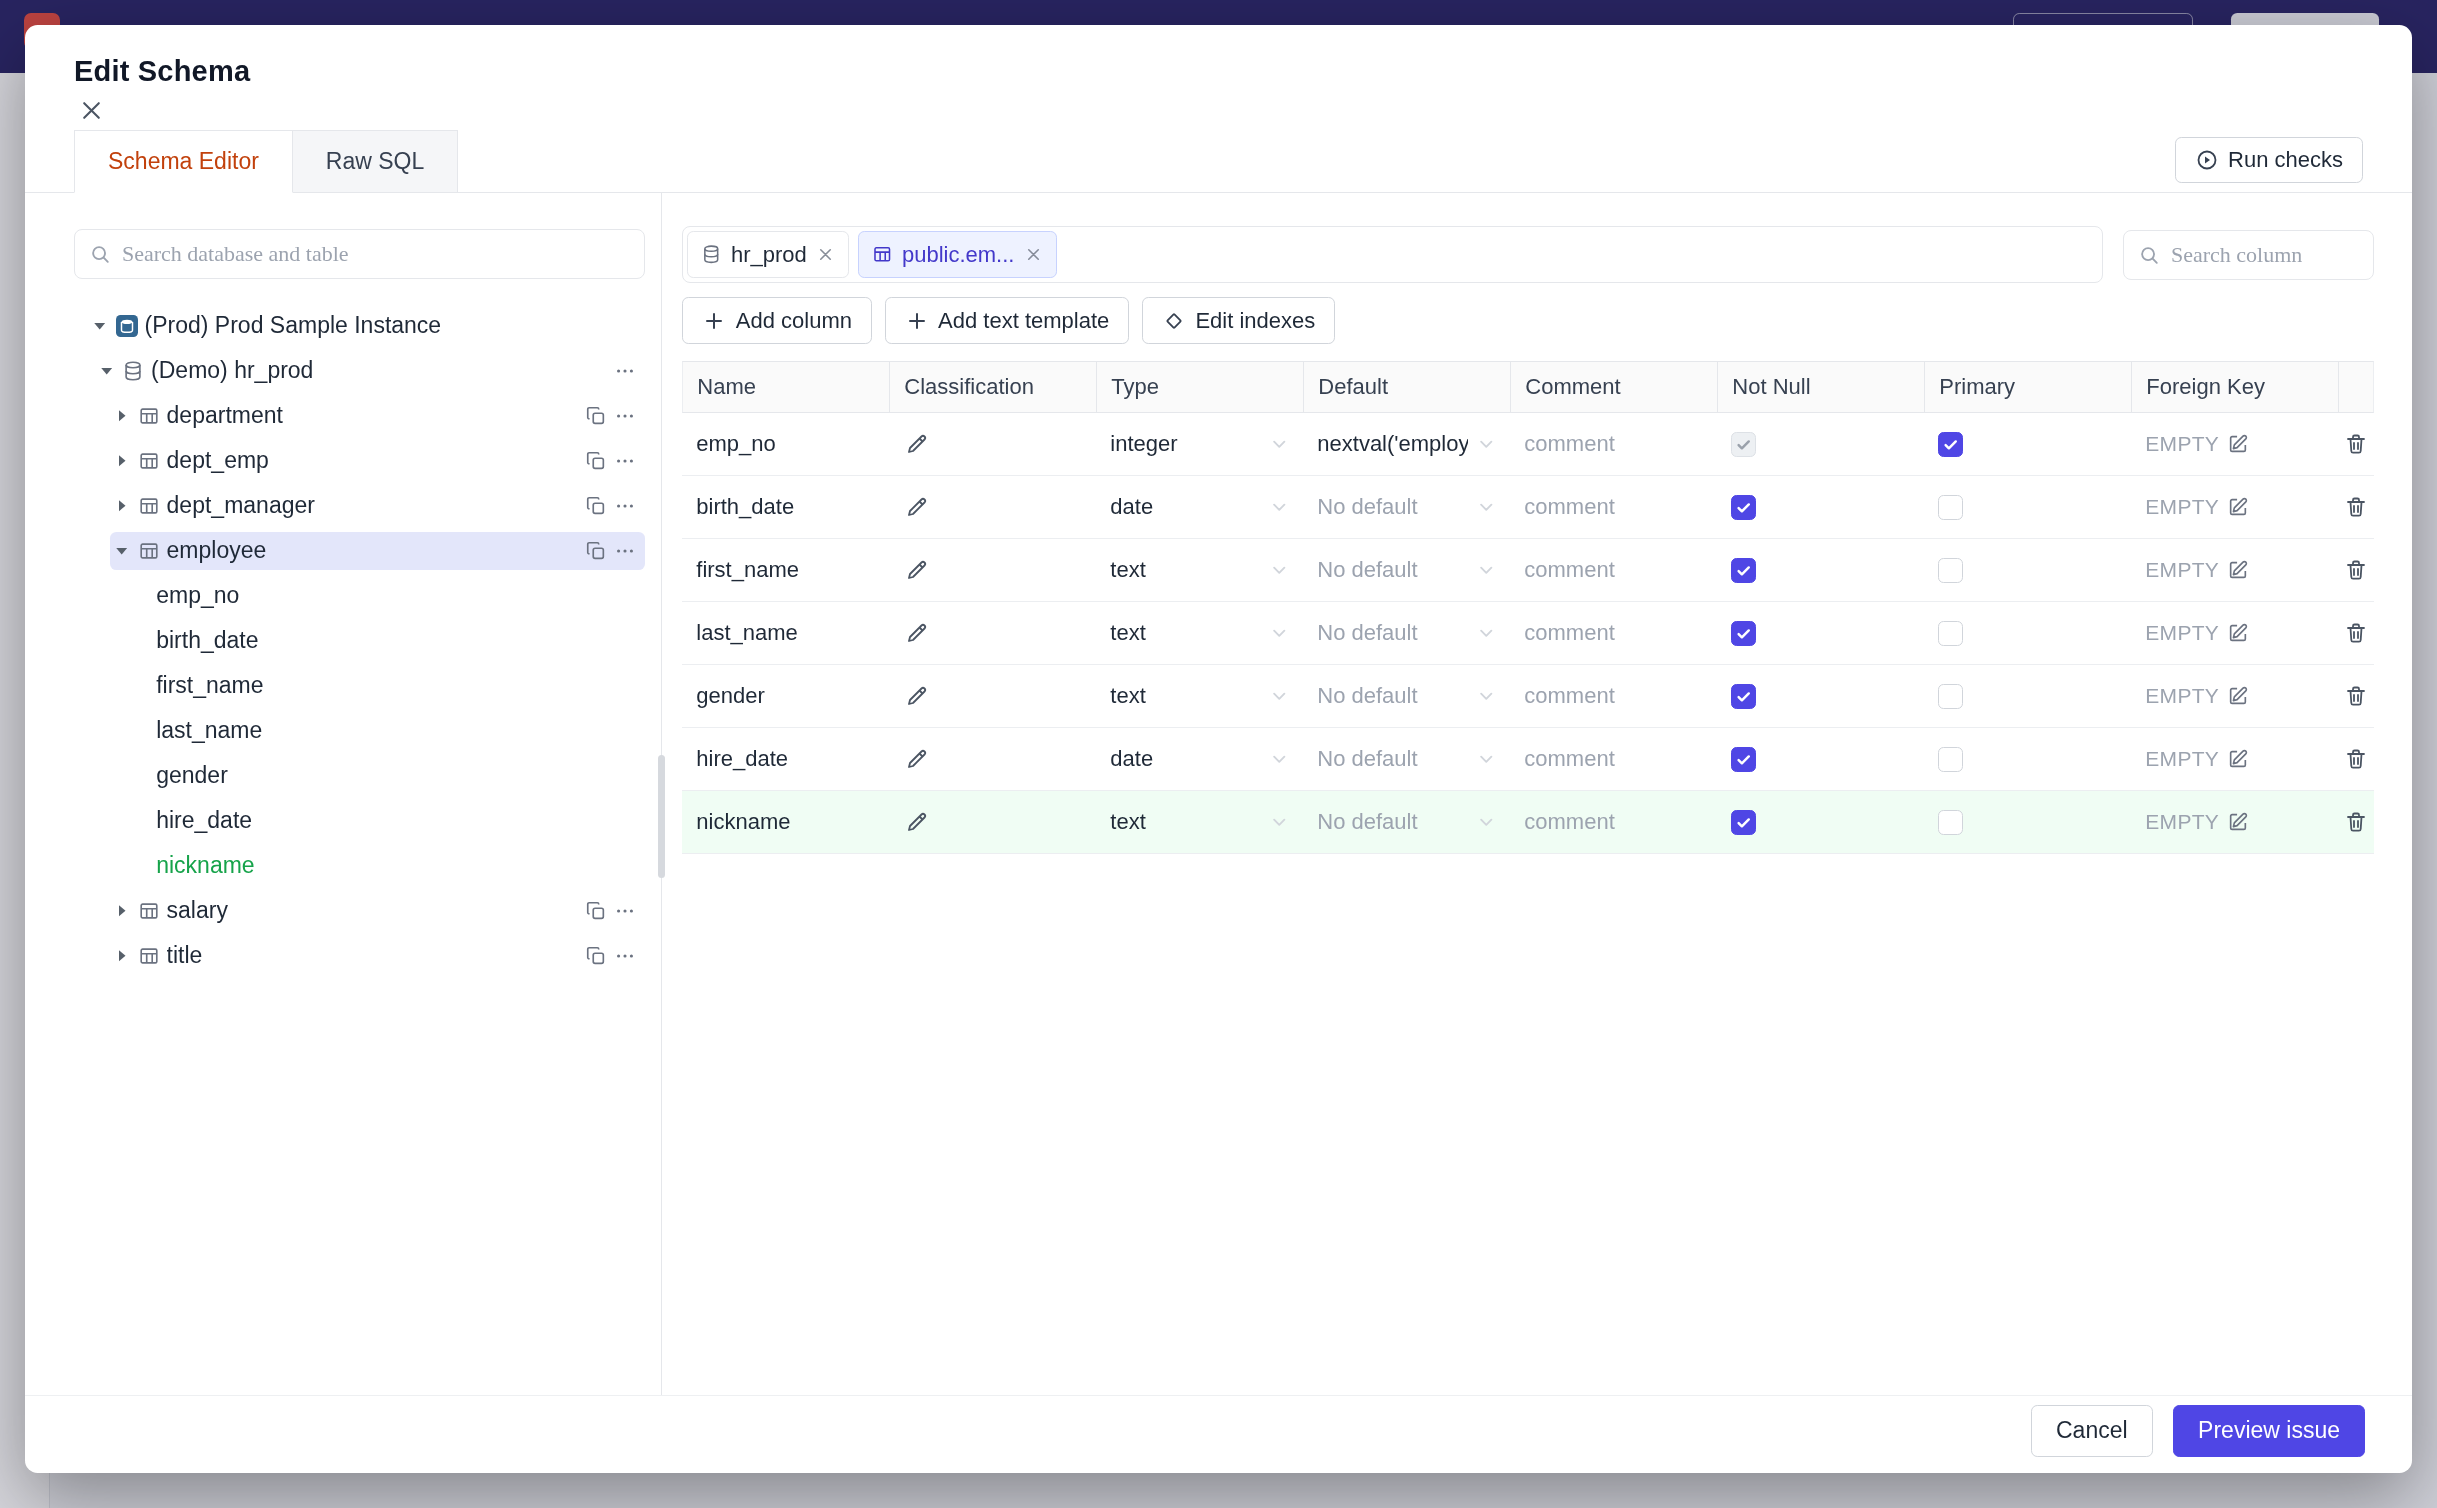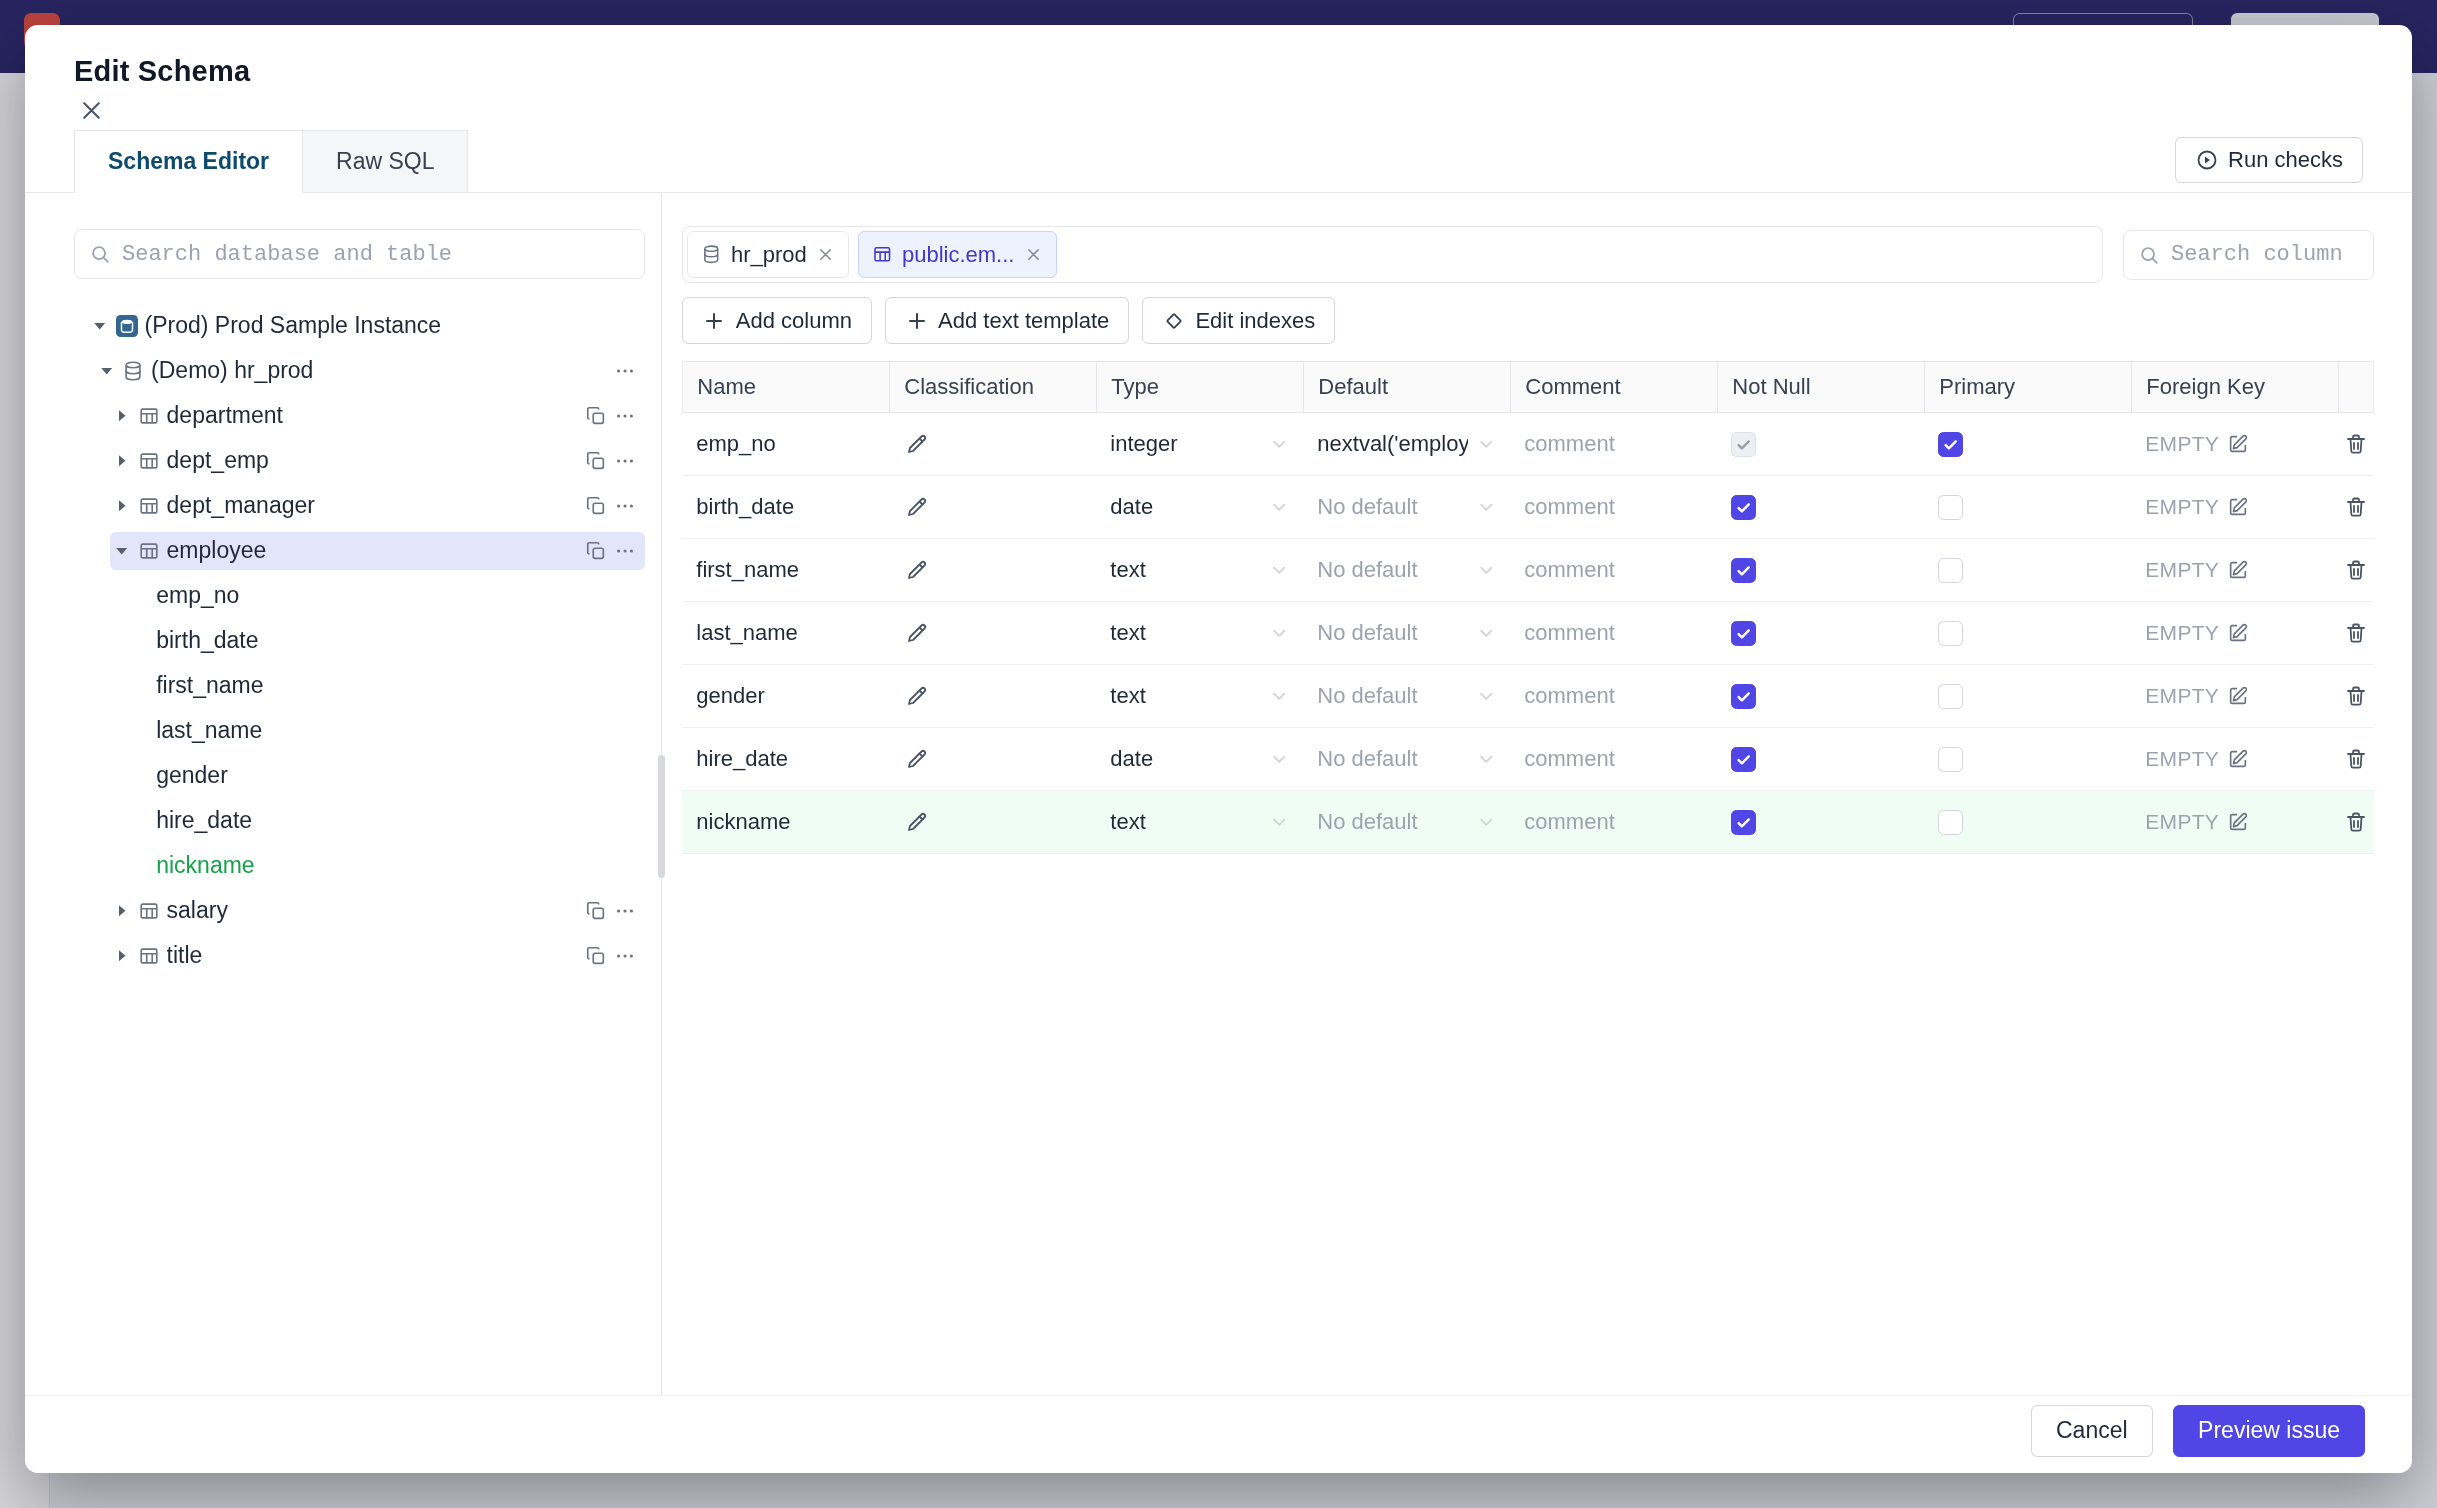--- a/index.html
+++ b/index.html
@@ -41,21 +41,21 @@
   .close-btn svg { width: 25px; height: 25px; }
 
   .tabbar { height: 65px; padding: 0 49px; border-bottom: 0.8px solid #e5e7eb; display: flex; justify-content: space-between; align-items: flex-end; }
   .tabs { display: flex; align-items: flex-end; }
   .mtab {
     height: 63px; margin-bottom: -0.8px; padding: 0 33px;
     font-family: "Liberation Sans", sans-serif; font-size: 23px; cursor: pointer;
     background: #f5f6f8; color: #374151; border: 0.8px solid #e5e7eb;
   }
   .mtab + .mtab { border-left: none; }
-  .mtab.active { background: #ffffff; color: #0c4a6e; border-bottom: 0.8px solid #ffffff; font-weight: 700; }
+  .mtab.active { background: #ffffff; color: #c2410c; border-bottom: 0.8px solid #ffffff; font-weight: 400; }
   .run-checks { margin-bottom: 9.5px; }
 
   .btn {
     display: inline-flex; align-items: center; gap: 9.5px;
     height: 46px; padding: 0 19px; border-radius: 6.3px;
     border: 0.8px solid #d1d5db; background: #fff;
     font-family: "Liberation Sans", sans-serif; font-size: 22px; color: #1f2937; cursor: pointer; white-space: nowrap;
   }
   .btn svg { width: 24px; height: 24px; flex: none; }
 
@@ -63,21 +63,21 @@
 
   
   .sidebar { width: 571px; flex: none; padding-top: 36px; display: flex; flex-direction: column; }
   .search-box {
     display: flex; align-items: center; gap: 11px;
     height: 50px; padding: 0 14px; border: 0.8px solid #e5e7eb; border-radius: 8px; background: #fff;
   }
   .search-box svg { width: 22px; height: 22px; flex: none; }
   .search-box input {
     border: none; outline: none; width: 100%;
-    font-family: Liberation Mono, monospace; font-size: 22px; color: #be185d; background: transparent;
+    font-family: Liberation Serif, serif; font-size: 22px; color: #be185d; background: transparent;
   }
   .search-box input::placeholder { color: #9ca3af; }
   .tree { margin-top: 24px; flex: 1; overflow: hidden; }
   .tree-row { height: 45px; display: flex; align-items: center; cursor: pointer; }
   .pill { flex: 1; height: 38px; display: flex; align-items: center; gap: 7px; padding: 0 9.5px 0 3.2px; border-radius: 6.3px; overflow: hidden; }
   .pill.selected { background: #e3e6fa; }
   .caret { width: 17.4px; height: 17.4px; display: inline-flex; flex: none; }
   .caret svg { width: 17.4px; height: 17.4px; }
   .node-icon { width: 22px; height: 22px; display: inline-flex; flex: none; }
   .node-icon svg { width: 22px; height: 22px; }

